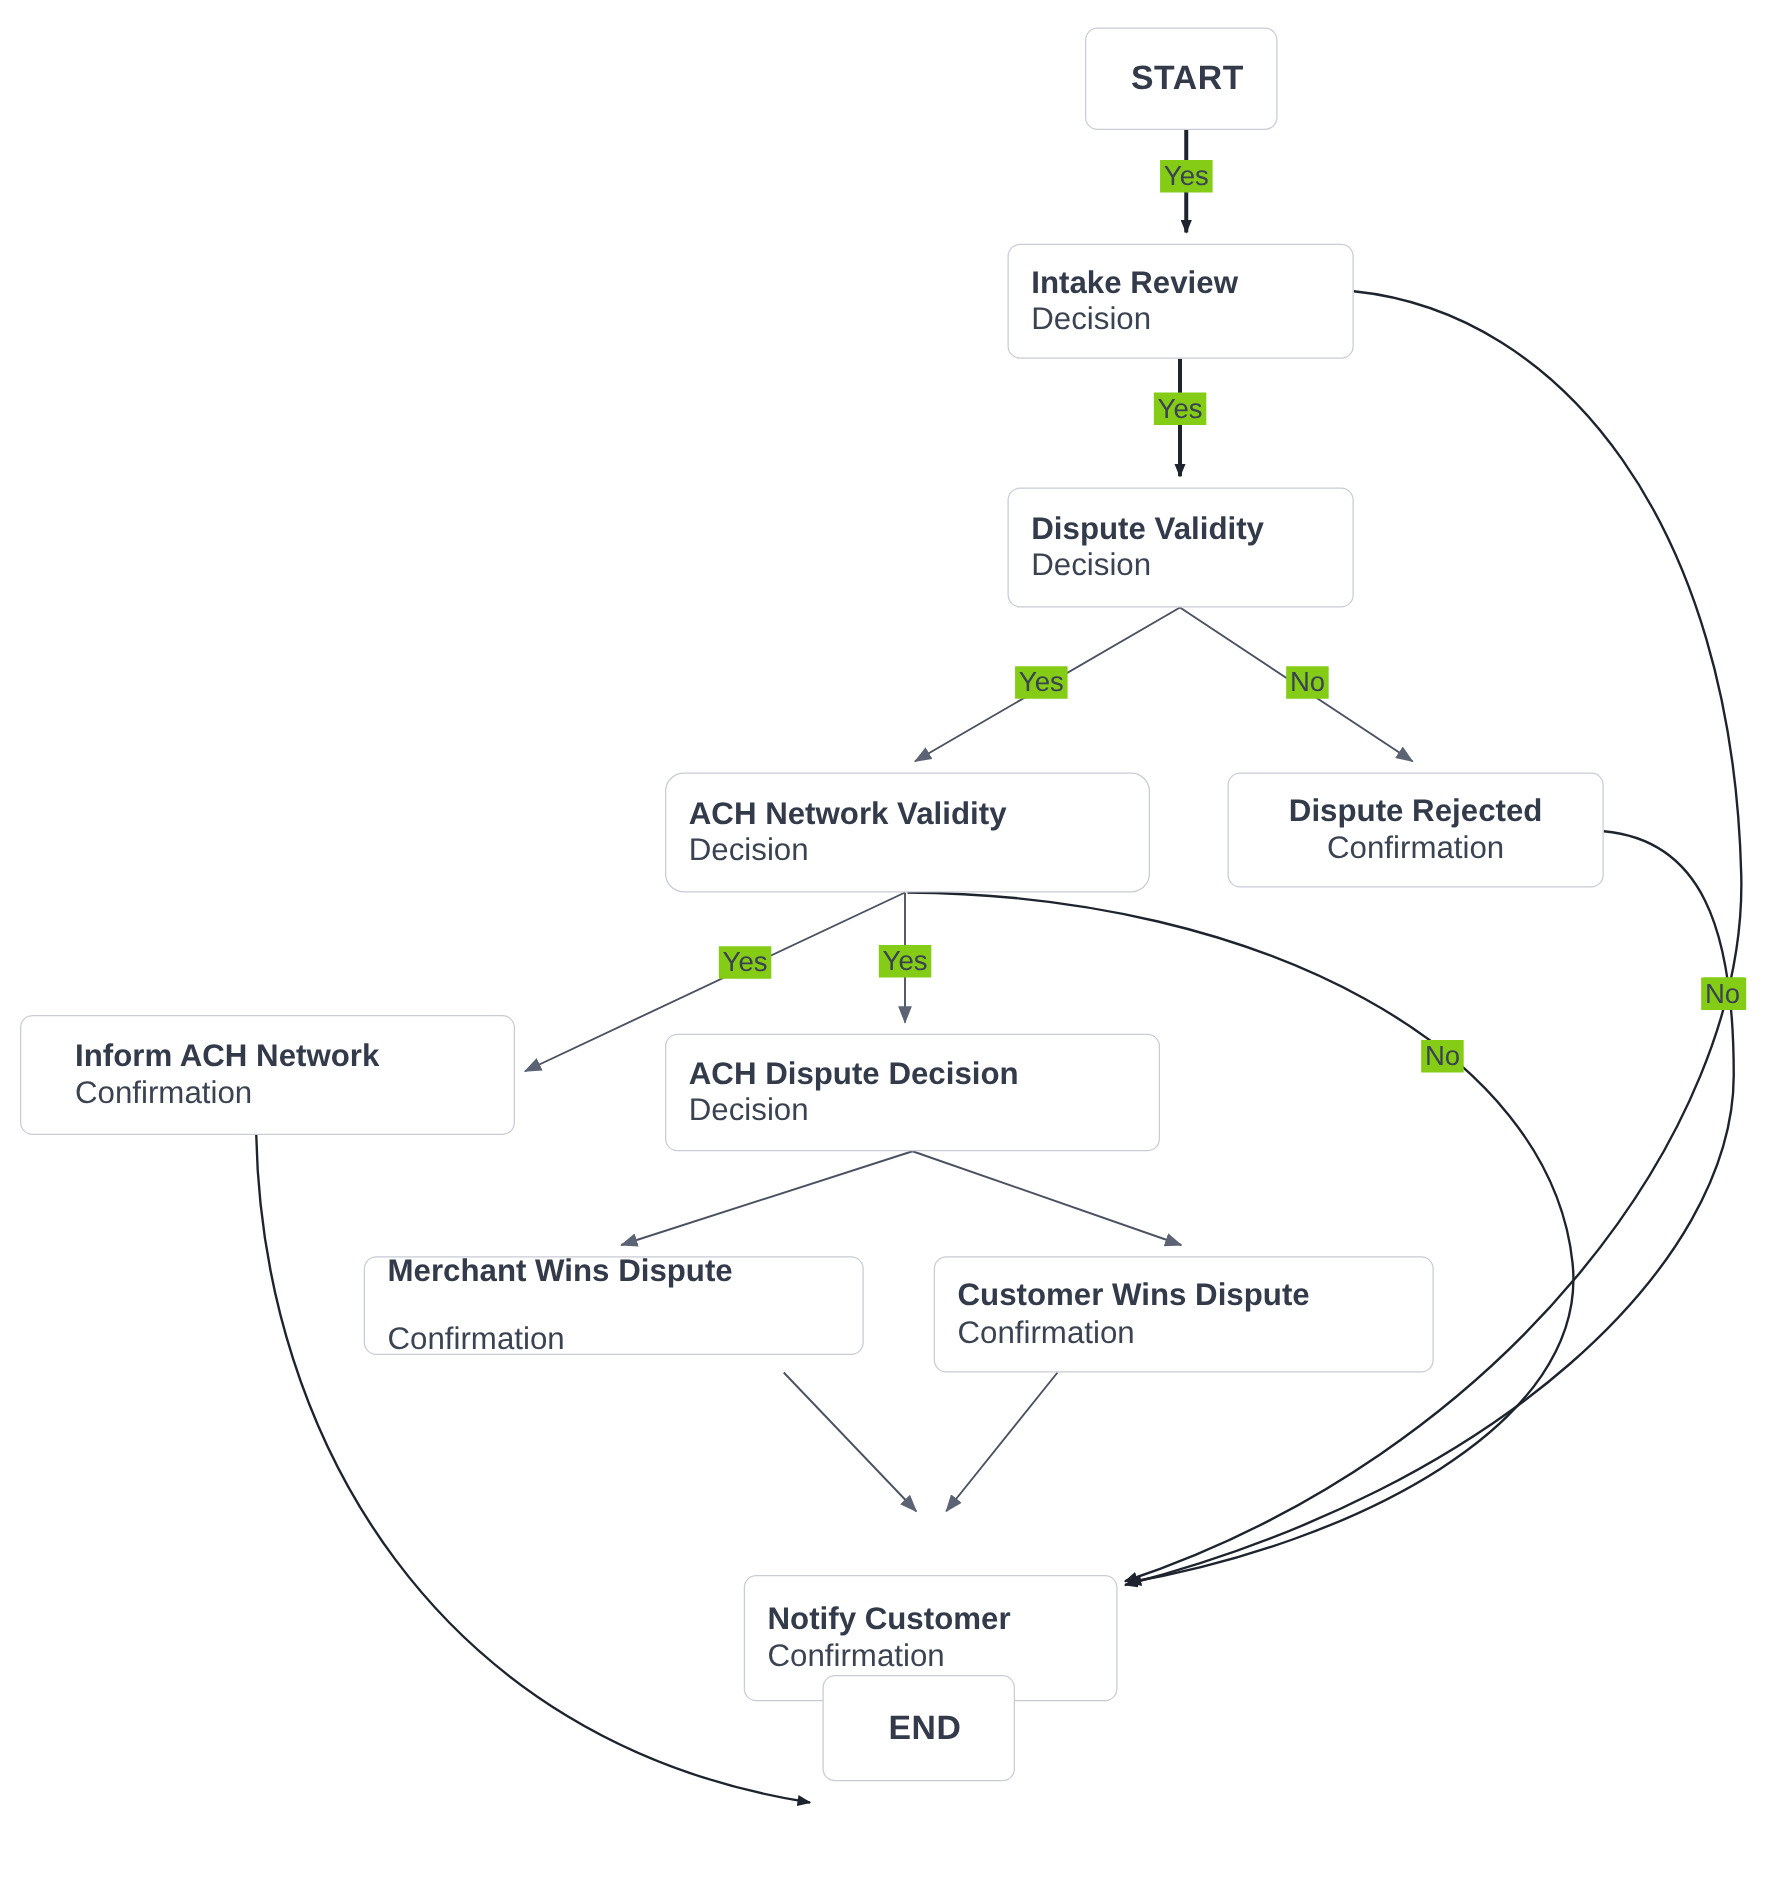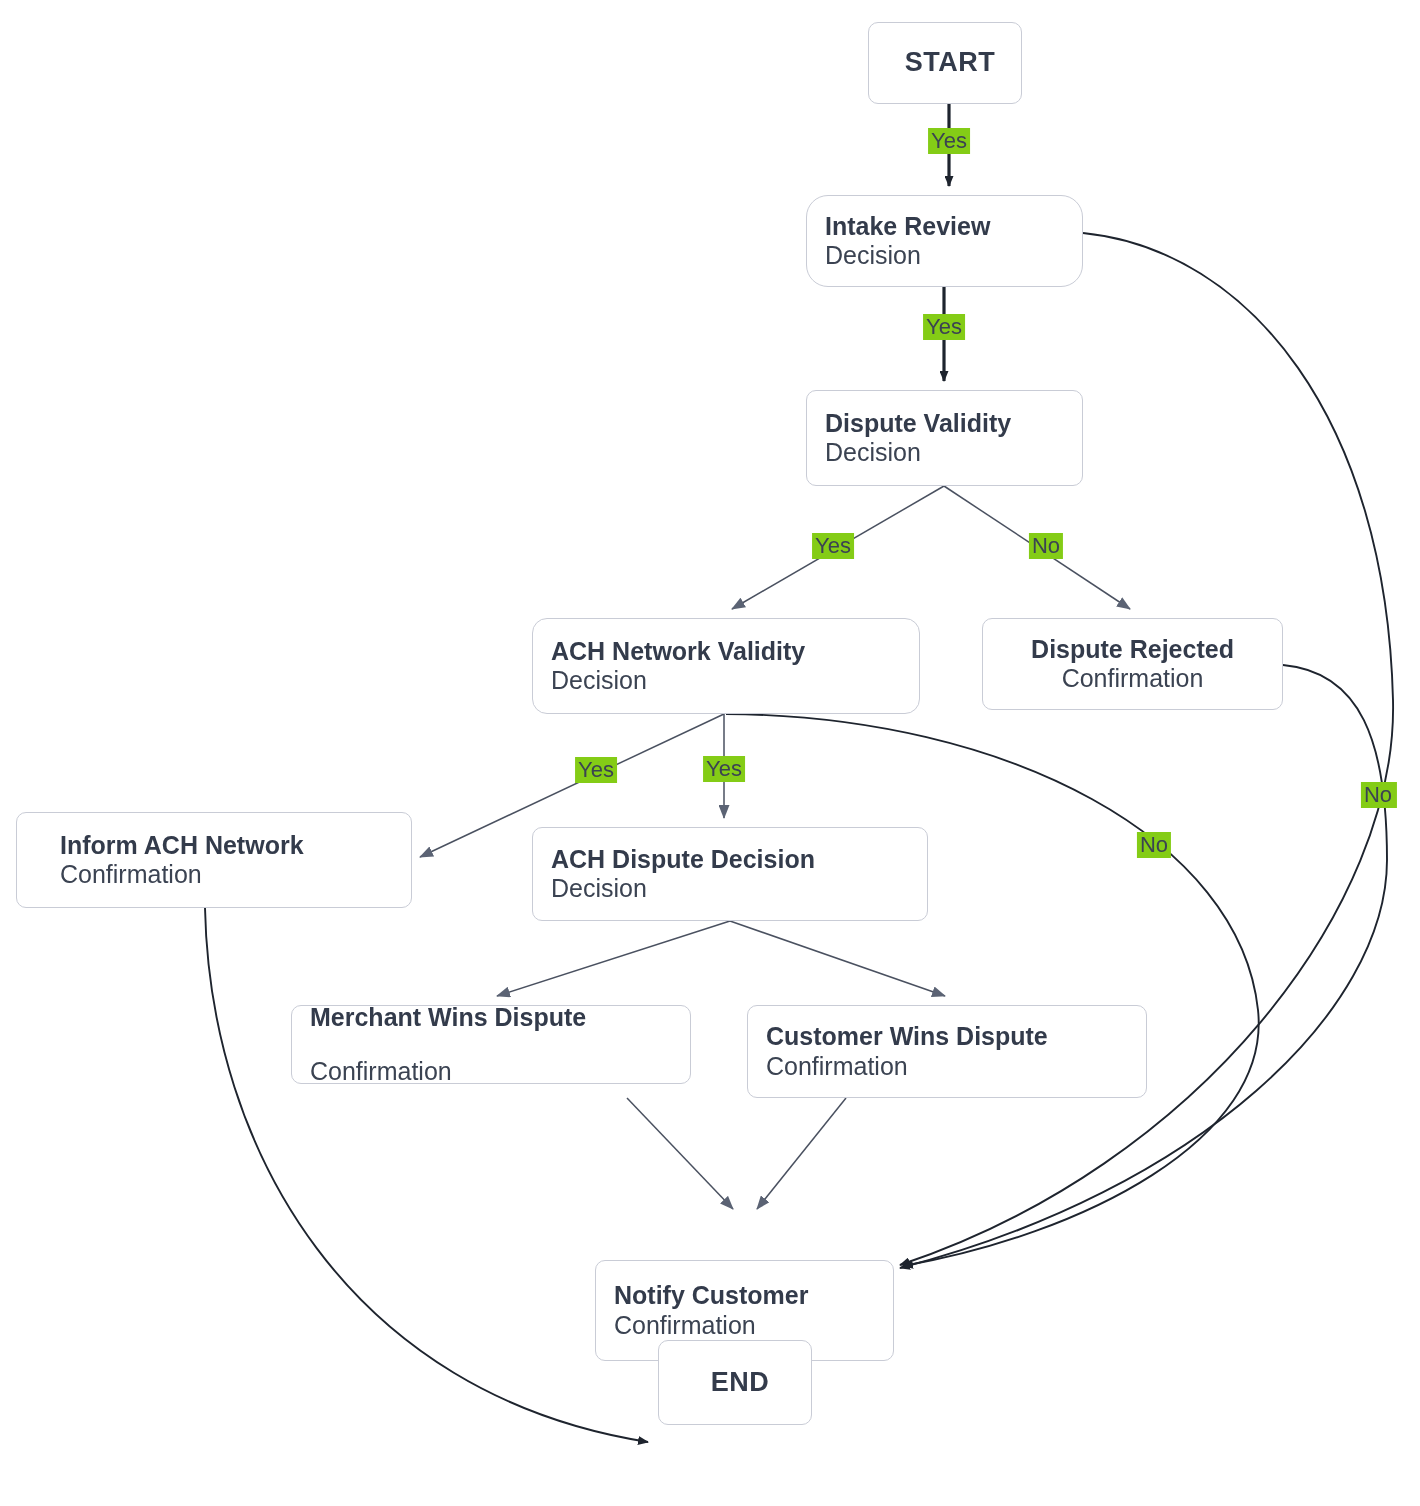--- a/index.html
+++ b/index.html
@@ -100,21 +100,21 @@
         <path d="M846,1098 L757,1209" fill="none" stroke="#4a5160" stroke-width="1.5" marker-end="url(#ah-light)"></path>
         <path d="M744,1319 L744,1391" fill="none" stroke="#1e242e" stroke-width="3.2" marker-end="url(#ah-dark)"></path>
         <path d="M205,908 C210,1150 350,1395 648,1442" fill="none" stroke="#1e242e" stroke-width="1.9" marker-end="url(#ah-dark)"></path>
       </g>
   </svg>
 
   <div id="nodes-layer">
       <div class="node terminal" style="left: 868px; top: 22px; width: 154px; height: 82px;">
         <div class="node-title">START</div>
       </div>
-      <div class="node" style="left: 806px; top: 195px; width: 277px; height: 92px; border-radius: 22px;">
+      <div class="node" style="left: 806px; top: 195px; width: 277px; height: 92px;">
         <div class="node-title">Intake Review</div>
         <div class="node-subtitle">Decision</div>
       </div>
       <div class="node" style="left: 806px; top: 390px; width: 277px; height: 96px;">
         <div class="node-title">Dispute Validity</div>
         <div class="node-subtitle">Decision</div>
       </div>
       <div class="node" style="left: 532px; top: 618px; width: 388px; height: 96px; border-radius: 15px;">
         <div class="node-title">ACH Network Validity</div>
         <div class="node-subtitle">Decision</div>

